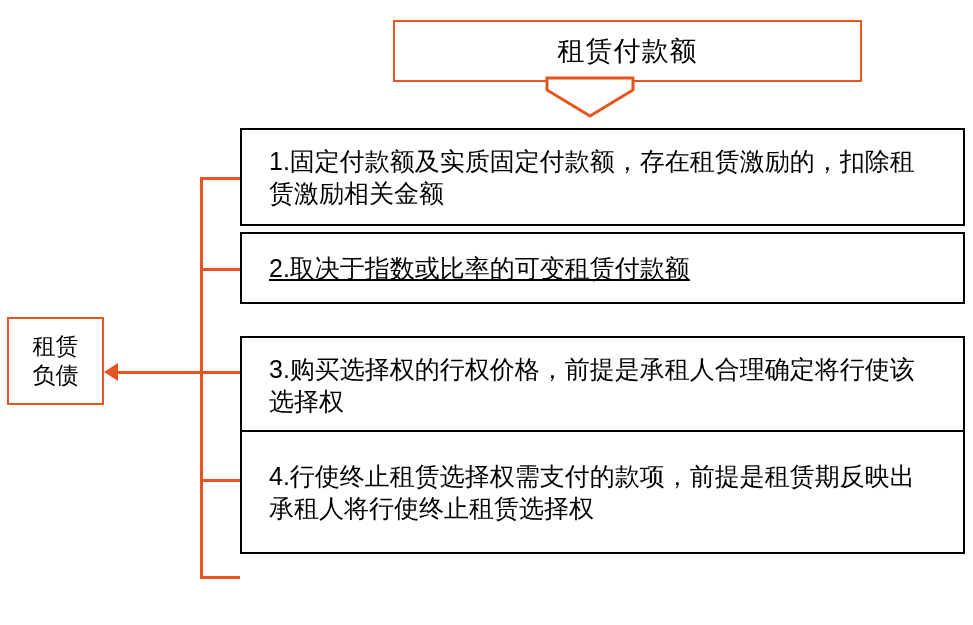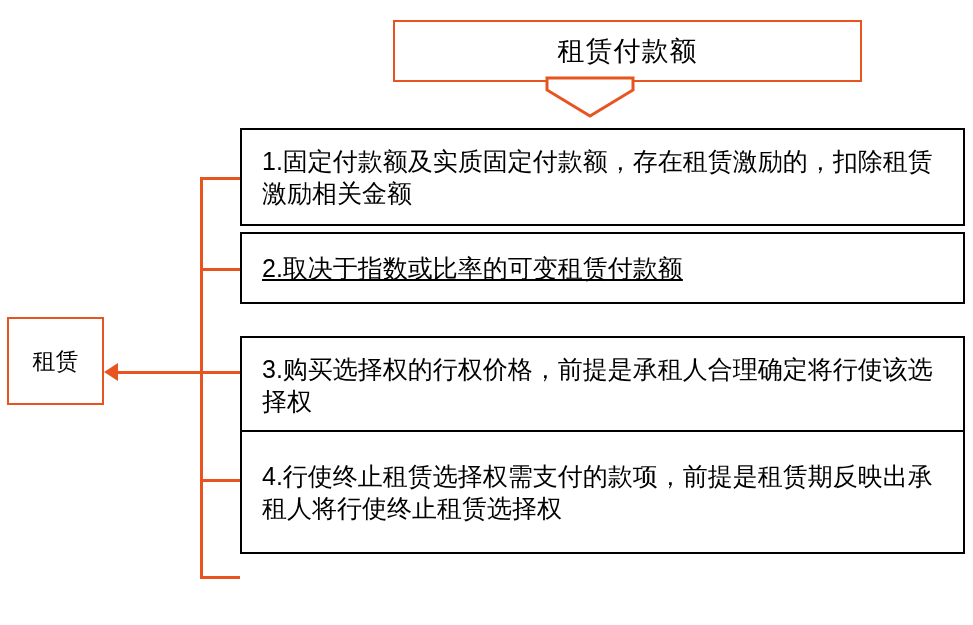--- a/index.html
+++ b/index.html
@@ -44,21 +44,21 @@
     height: 88px;
     border: 2px solid #E8541F;
     justify-content: center;
     text-align: center;
     font-size: 23px;
     line-height: 1.25;
   }
   .item-box {
     left: 240px;
     width: 725px;
-    padding: 0 20px;
+    padding: 0 27px;
     font-size: 25px;
     line-height: 1.3;
   }
   .item-1 { top: 128px;  height: 98px; }
   .item-2 { top: 232px;  height: 72px; text-decoration: underline; }
   .item-3 { top: 336px;  height: 98px; }
   .item-4 { top: 430px;  height: 124px; }
   .item-5 { top: 536px;  height: 84px; }
 
   
@@ -125,20 +125,21 @@
 
   <div class="chevron">
     <svg width="90" height="42" viewBox="0 0 90 42">
       <polygon points="2,2 88,2 88,14 45,40 2,14" fill="#ffffff" stroke="#E8541F" stroke-width="3"></polygon>
     </svg>
   </div>
 
   <div class="box liability-box">
     <span class="box-text">
       <span style="display:block">租赁</span>
+      <span style="display:block">负债</span>
     </span>
   </div>
 
   <div class="ln spine"></div>
   <div class="ln stub stub-1"></div>
   <div class="ln stub stub-2"></div>
   <div class="ln stub stub-3"></div>
   <div class="ln stub stub-4"></div>
   <div class="ln stub stub-5"></div>
   <div class="ln to-liability"></div>

